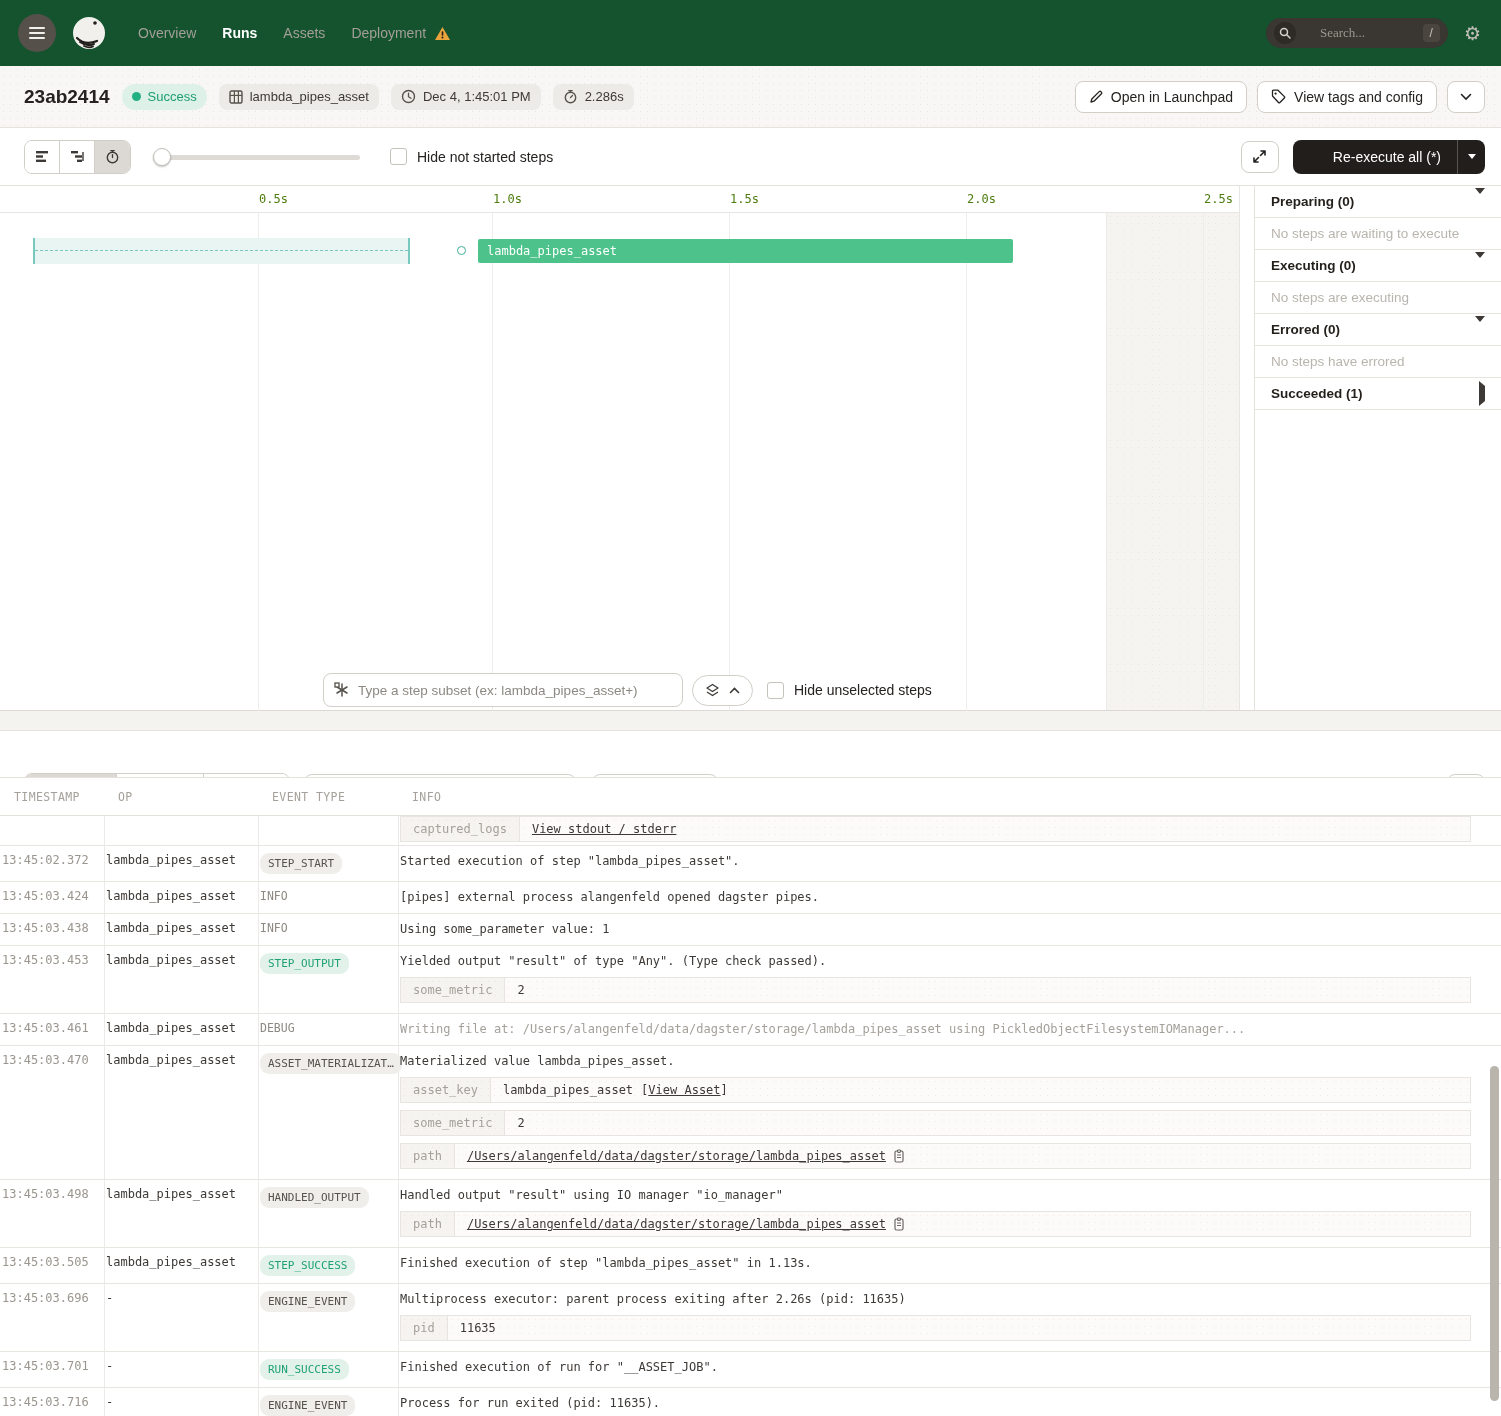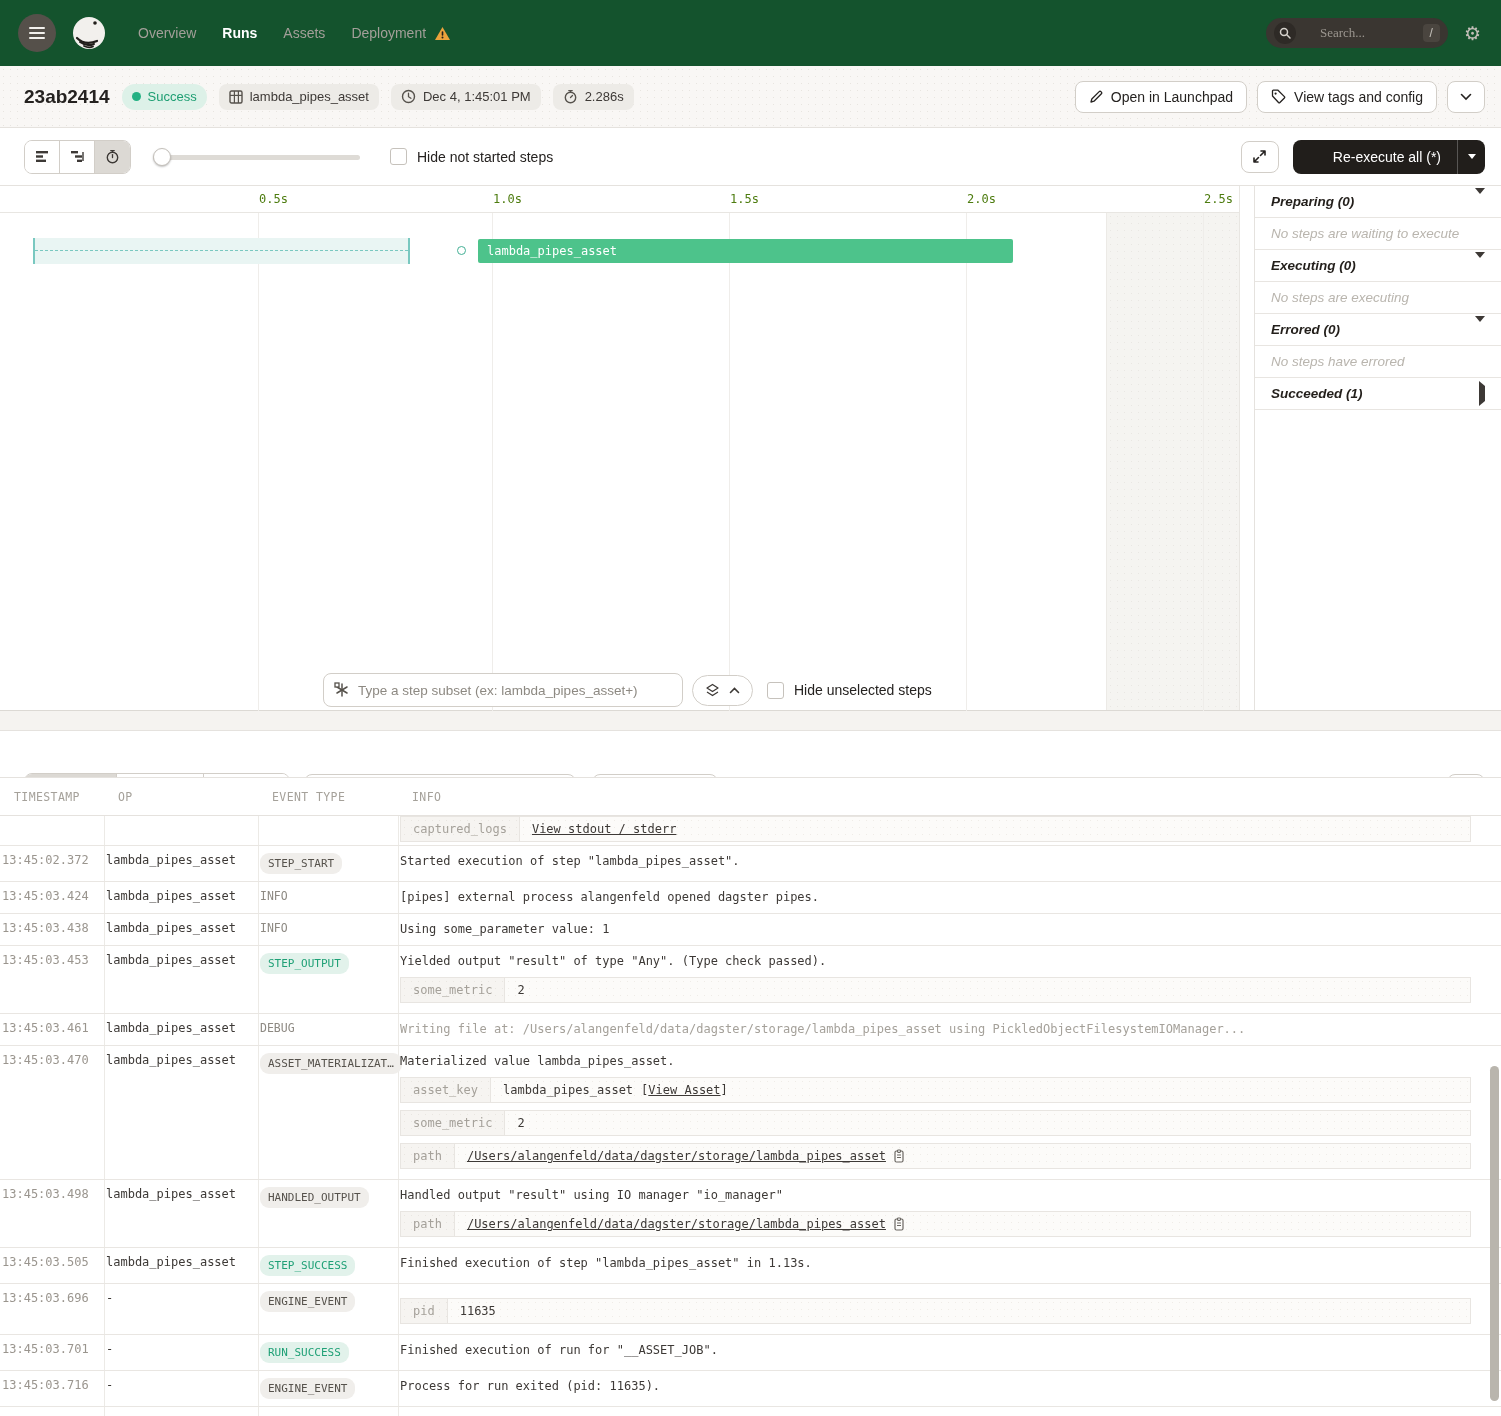--- a/index.html
+++ b/index.html
@@ -81,21 +81,21 @@
     color:#fff; font-size:12px; line-height:24px; padding-left:9px; z-index:2; cursor:pointer; }
   .gantt-controls { position:absolute; left:323px; top:487px; display:flex; align-items:center; z-index:3; }
   .subset-input { width:360px; height:34px; border:1px solid #d2cec8; border-radius:8px; background:#fff;
     display:flex; align-items:center; padding:0 10px; gap:8px; }
   .subset-input input { border:none; outline:none; flex:1; font-size:13.5px; color:#3d3936; font-family:"Liberation Sans",sans-serif; background:transparent; }
   .subset-input input::placeholder { color:#8d8982; }
   .layers-btn { margin-left:9px; height:31px; border:1px solid #d2cec8; border-radius:16px; background:#fff;
     display:flex; align-items:center; padding:0 12px; gap:9px; cursor:pointer; }
   .gantt-controls .check { margin-left:14px; }
   .gsidebar { position:absolute; left:1254px; top:0; width:247px; height:525px; border-left:1px solid #e5e2de; background:#fff; }
-  .side-row { height:32px; display:flex; align-items:center; padding:0 16px; border-bottom:1px solid #e8e5e1;font-style:italic; }
+  .side-row { height:32px; display:flex; align-items:center; padding:0 16px; border-bottom:1px solid #e8e5e1; }
   .side-row.hdr { font-size:13.5px; font-weight:bold; color:#231f1b; cursor:pointer; }
   .side-row.cap { font-size:13.5px; color:#b9b5ae; }
   .side-caret { margin-left:auto; }
   .tri-down { width:0; height:0; border-left:5px solid transparent; border-right:5px solid transparent; border-top:6px solid #3d3936; }
   .tri-right { width:0; height:0; border-top:5px solid transparent; border-bottom:5px solid transparent; border-left:6px solid #3d3936; }
 
   
   .strip { position:absolute; left:0; top:710px; width:1501px; height:21px; background:#f5f3f0;
     border-top:1px solid #dcd9d4; border-bottom:1px solid #e5e2de; }
 
@@ -576,20 +576,21 @@
         <div class="c"><span class="badge teal">STEP_SUCCESS</span></div>
         <div class="c">
           <div class="info-text">Finished execution of step "lambda_pipes_asset" in 1.13s.</div>
         </div>
       </div>
       <div class="row">
         <div class="c ts">13:45:03.696</div>
         <div class="c op">-</div>
         <div class="c"><span class="badge gray">ENGINE_EVENT</span></div>
         <div class="c">
+          <div class="info-text">Multiprocess executor: parent process exiting after 2.26s (pid: 11635)</div>
           <div class="meta-row">
             <span class="meta-key">pid</span>
             <div class="meta-val">
               <span>11635</span>
             </div>
           </div>
         </div>
       </div>
       <div class="row">
         <div class="c ts">13:45:03.701</div>

